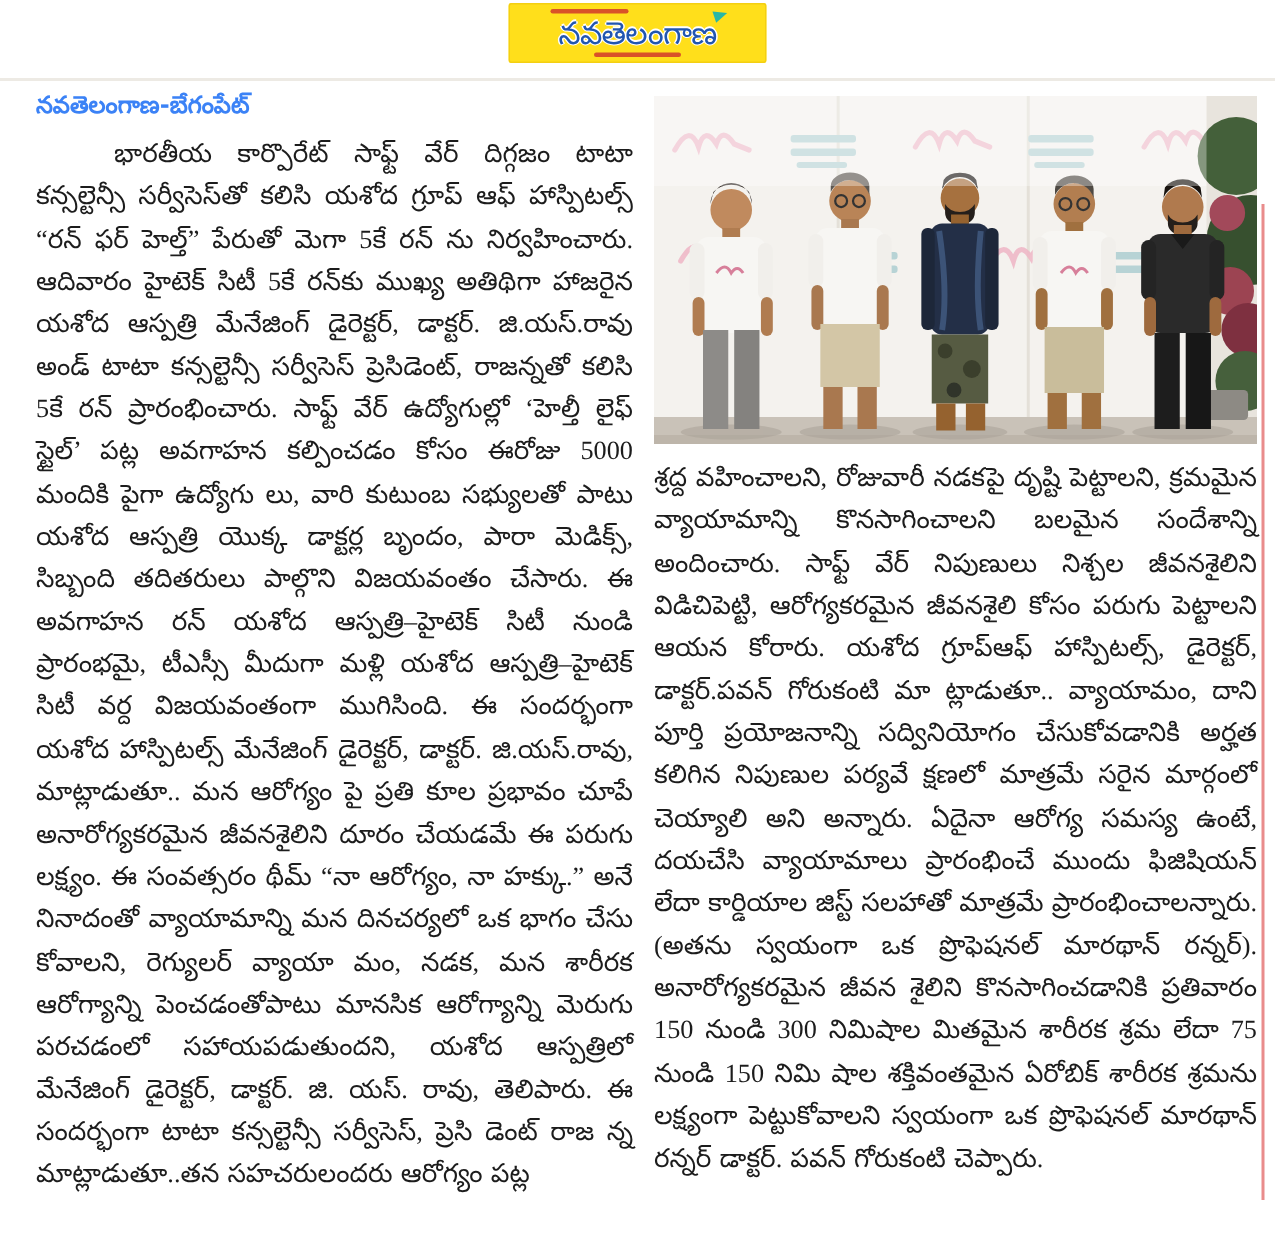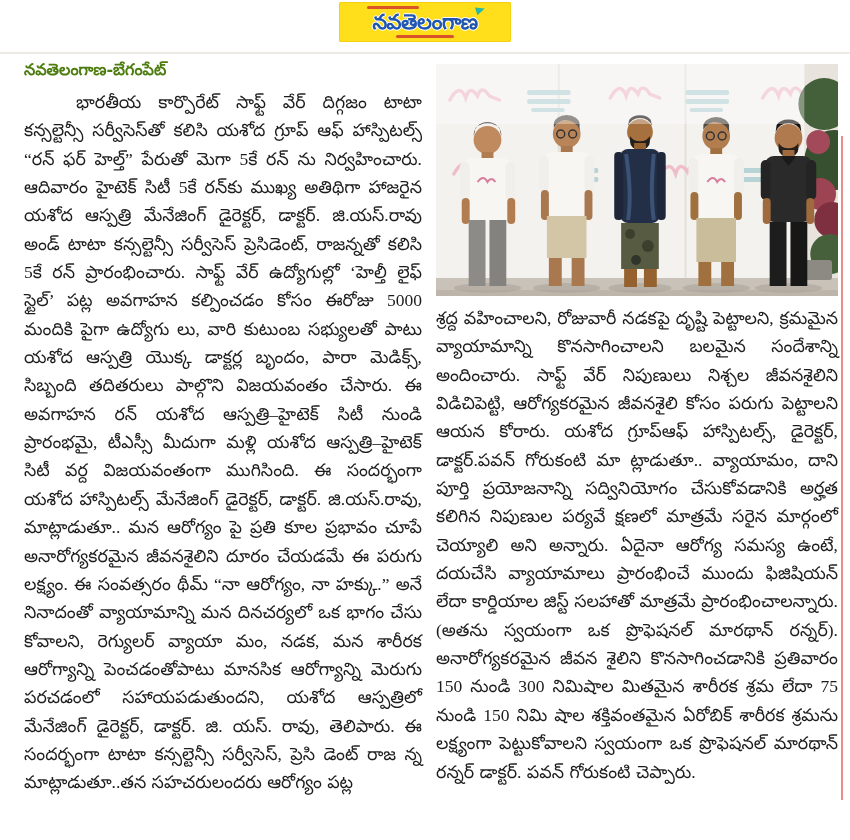--- a/index.html
+++ b/index.html
@@ -23,21 +23,21 @@
     display:flex; flex-direction:column; align-items:center; justify-content:center;
     box-shadow:0 0 0 1px #f4cf12 inset;
   }
   .masthead-tag {
     height:3px; border-radius:2px; background:#d23a2a; opacity:.85;
   }
   .tag-top { width:52px; margin-bottom:2px; margin-right:64px; }
   .tag-bottom { width:58px; margin-top:2px; }
   .masthead-title {
     font-family:"DejaVu Sans",sans-serif;
-    font-size:21px; font-weight:bold; line-height:22px;
+    font-size:21px; font-weight:normal; line-height:22px;
     color:#2156b0; letter-spacing:-0.5px;
     text-shadow:-1px 0 #fff, 1px 0 #fff, 0 -1px #fff, 0 1px #fff;
   }
   .masthead-bird {
     position:absolute; top:4px; right:26px;
     width:0; height:0;
     border-left:9px solid #29b7a6;
     border-top:4px solid transparent;
     border-bottom:4px solid transparent;
     transform:rotate(-18deg);
@@ -61,21 +61,21 @@
     display:flex;
     gap:14px;
     padding:6px 12px 0 24px;
   }
   .col-left { width:398px; flex:0 0 398px; }
   .col-right { flex:1; min-width:0; }
   .dateline {
     font-family:"DejaVu Sans",sans-serif;
     font-weight:bold; font-size:16px;
     margin-bottom:5px;
-    color:#4d7c0f;
+    color:#3b82f6;
   }
   .body-text {
     font-size:17.5px;
     line-height:1.62;
     text-align:justify;
     color:#1c1c1c;
     word-spacing:1px;
   }
   .body-text.indent { text-indent:52px; }
   

